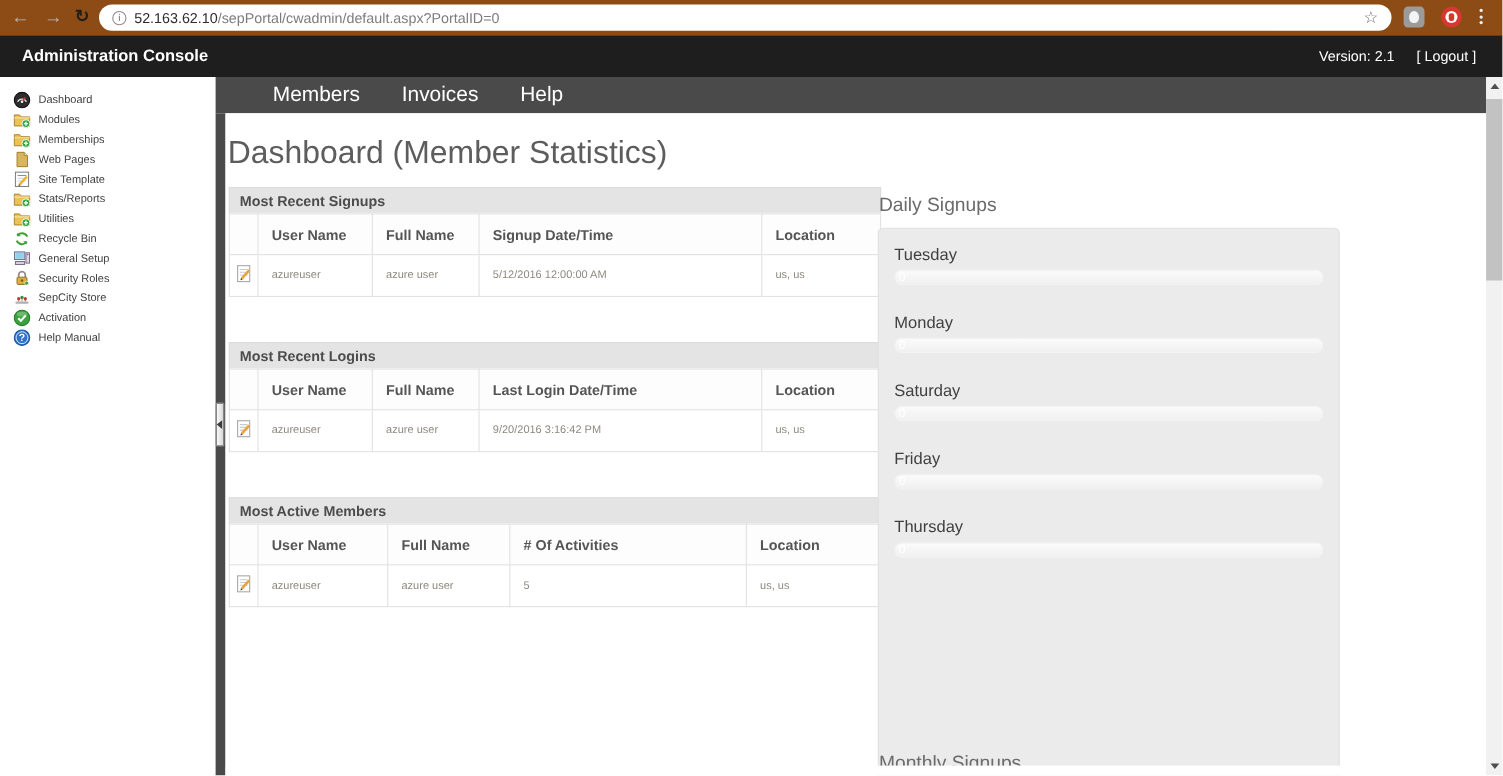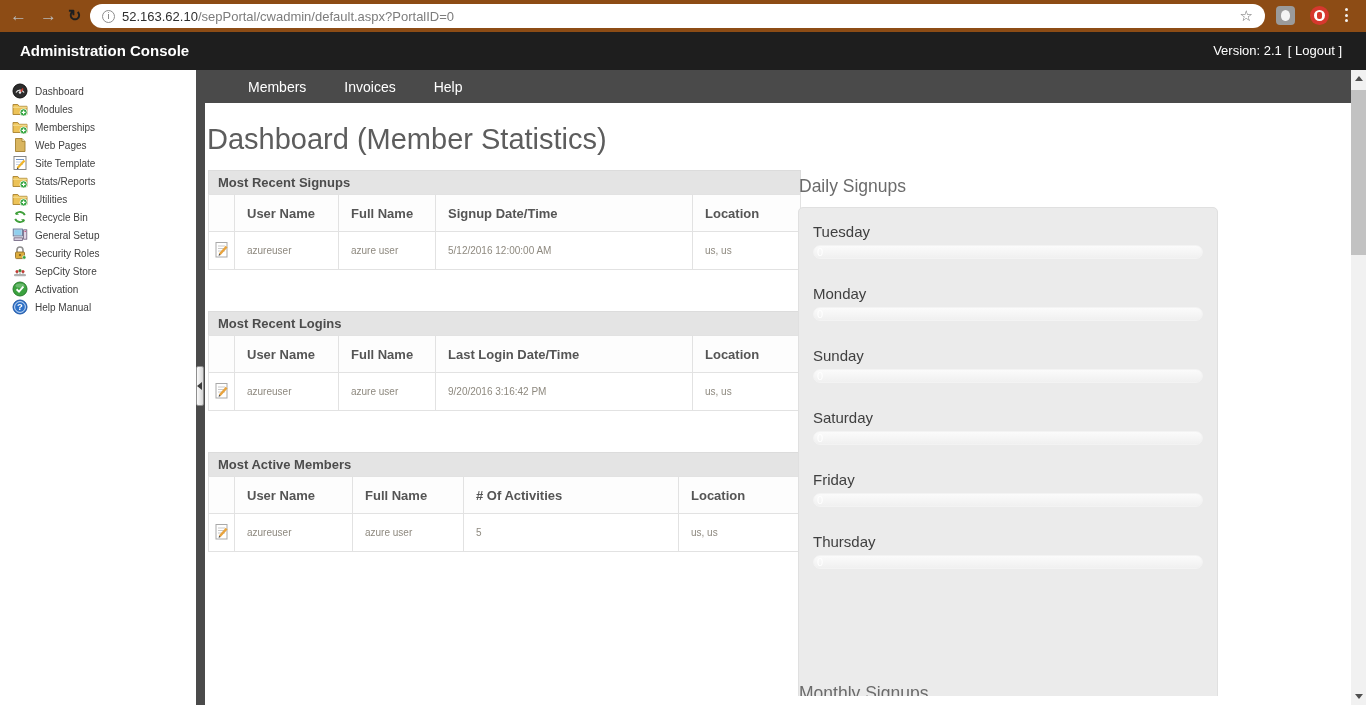--- a/index.html
+++ b/index.html
@@ -22,37 +22,37 @@
   .ext-gray i { position:absolute; left:5px; top:4px; width:9px; height:11px; border-radius:50% 50% 45% 45%; background:#f4f4f4; }
   .ext-red { position:absolute; left:1310px; top:6px; width:19px; height:19px; border-radius:50%; background:#d6382e; }
   .ext-red i { position:absolute; left:4px; top:4px; width:11px; height:11px; border-radius:50%; background:#fff; }
   .ext-red i b { position:absolute; left:3px; top:2px; width:5px; height:7px; border-radius:2px; background:#d6382e; }
   .menu-dots { position:absolute; left:1345px; top:8px; width:4px; }
   .menu-dots i { display:block; width:3px; height:3px; border-radius:50%; background:#f2f2f2; margin:0 0 2.5px 0; }
 
   
   .adminbar { position:absolute; left:0; top:32px; width:1366px; height:38px; background:#1e1e1e; color:#fff; }
   .adminbar .title { position:absolute; left:20px; top:0; line-height:38px; font-size:15px; font-weight:bold; }
-  .adminbar .right { position:absolute; right:24px; top:0; line-height:38px; font-size:13px; display:flex; gap:6px; }
+  .adminbar .right { position:absolute; right:24px; top:0; line-height:38px; font-size:13px; display:flex; gap:20px; }
   .adminbar .right a { color:#fff; text-decoration:none; }
 
   
   .sidebar { position:absolute; left:0; top:70px; width:196px; height:635px; background:#fff; padding-top:12px; }
   .side-item { height:18px; display:flex; align-items:center; gap:7px; padding-left:12px; cursor:pointer; }
   .side-item .lbl { font-size:10px; color:#404040; }
   .side-item svg { flex:0 0 16px; }
 
   
   .splitter { position:absolute; left:196px; top:103px; width:9px; height:602px; background:#4a4a4a; }
   .collapse-handle { position:absolute; left:196px; top:366px; width:8px; height:40px; background:linear-gradient(to right,#fafafa,#d6d6d6); border:1px solid #8f8f8f; border-radius:2px; }
   .collapse-handle i { position:absolute; left:0; top:15px; width:0; height:0; border-top:4px solid transparent; border-bottom:4px solid transparent; border-right:5px solid #3c3c3c; }
 
   
   .topnav { position:absolute; left:196px; top:70px; width:1155px; height:33px; background:#4a4a4a; display:flex; align-items:center; padding-left:52px; gap:38px; }
-  .topnav a { color:#fff; font-size:14px; text-decoration:none; }
+  .topnav a { color:#fff; font-size:19px; text-decoration:none; }
 
   
   .content { position:absolute; left:205px; top:103px; width:1146px; height:602px; background:#fff; overflow:hidden; }
   .page-title { position:absolute; left:2px; top:20px; font-size:29px; font-weight:400; color:#5d5d5d; }
 
   .tsection { position:absolute; left:3px; width:593px; }
   .tsection.t0 { top:67px; } .tsection.t1 { top:208px; } .tsection.t2 { top:349px; }
   .tsection-title { height:24px; line-height:24px; background:#e4e4e4; border:1px solid #dcdcdc; border-bottom:none; font-size:13px; font-weight:bold; color:#4c4c4c; padding-left:9px; }
   table.grid { width:100%; border-collapse:collapse; table-layout:fixed; background:#fff; }
   table.grid th, table.grid td { border:1px solid #e2e2e2; text-align:left; padding-left:12px; overflow:hidden; white-space:nowrap; }
@@ -391,24 +391,20 @@
   <div class="daily-panel" id="daily-groups">
       <div class="day-group">
         <div class="day-label">Tuesday</div>
         <div class="day-bar">0</div>
       </div>
       <div class="day-group">
         <div class="day-label">Monday</div>
         <div class="day-bar">0</div>
       </div>
       <div class="day-group">
-        <div class="day-label">Sunday</div>
-        <div class="day-bar">0</div>
-      </div>
-      <div class="day-group">
         <div class="day-label">Saturday</div>
         <div class="day-bar">0</div>
       </div>
       <div class="day-group">
         <div class="day-label">Friday</div>
         <div class="day-bar">0</div>
       </div>
       <div class="day-group">
         <div class="day-label">Thursday</div>
         <div class="day-bar">0</div>

